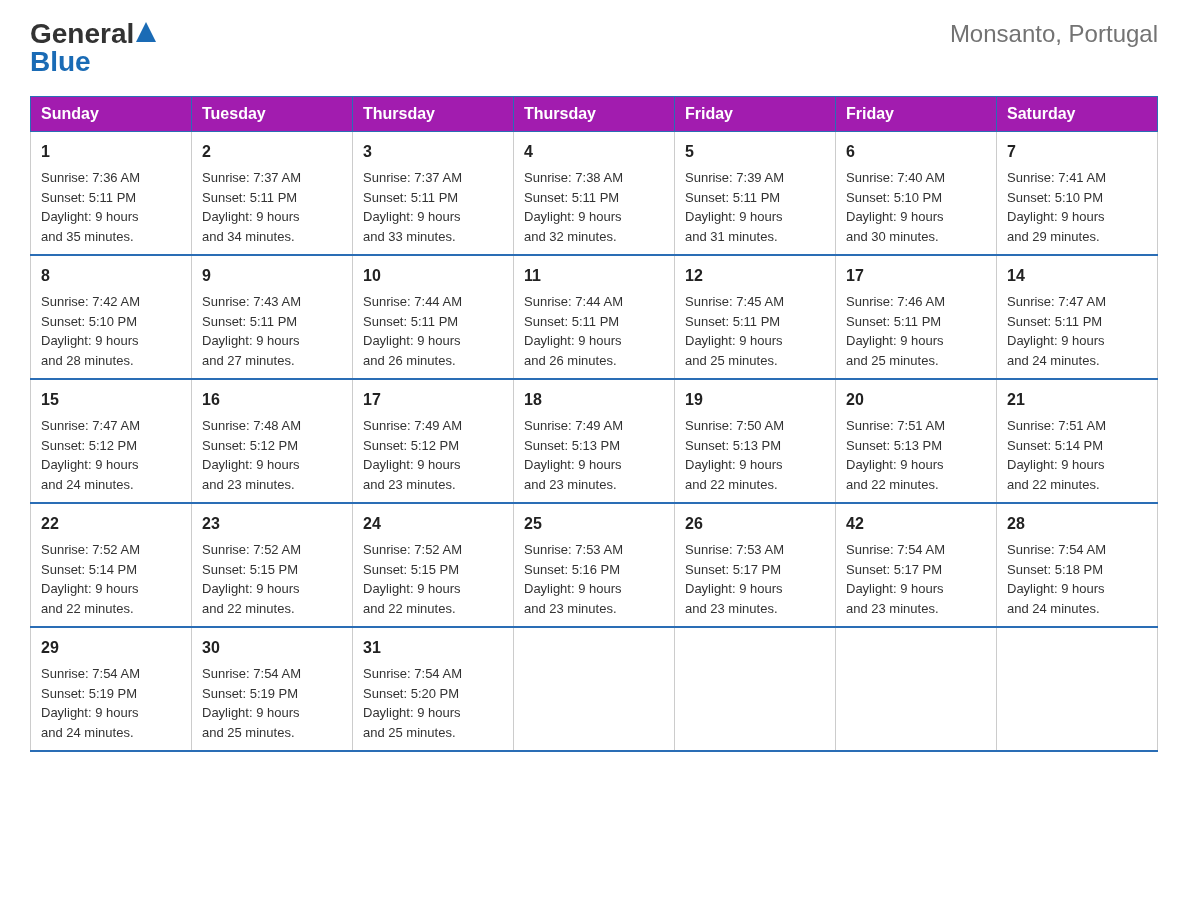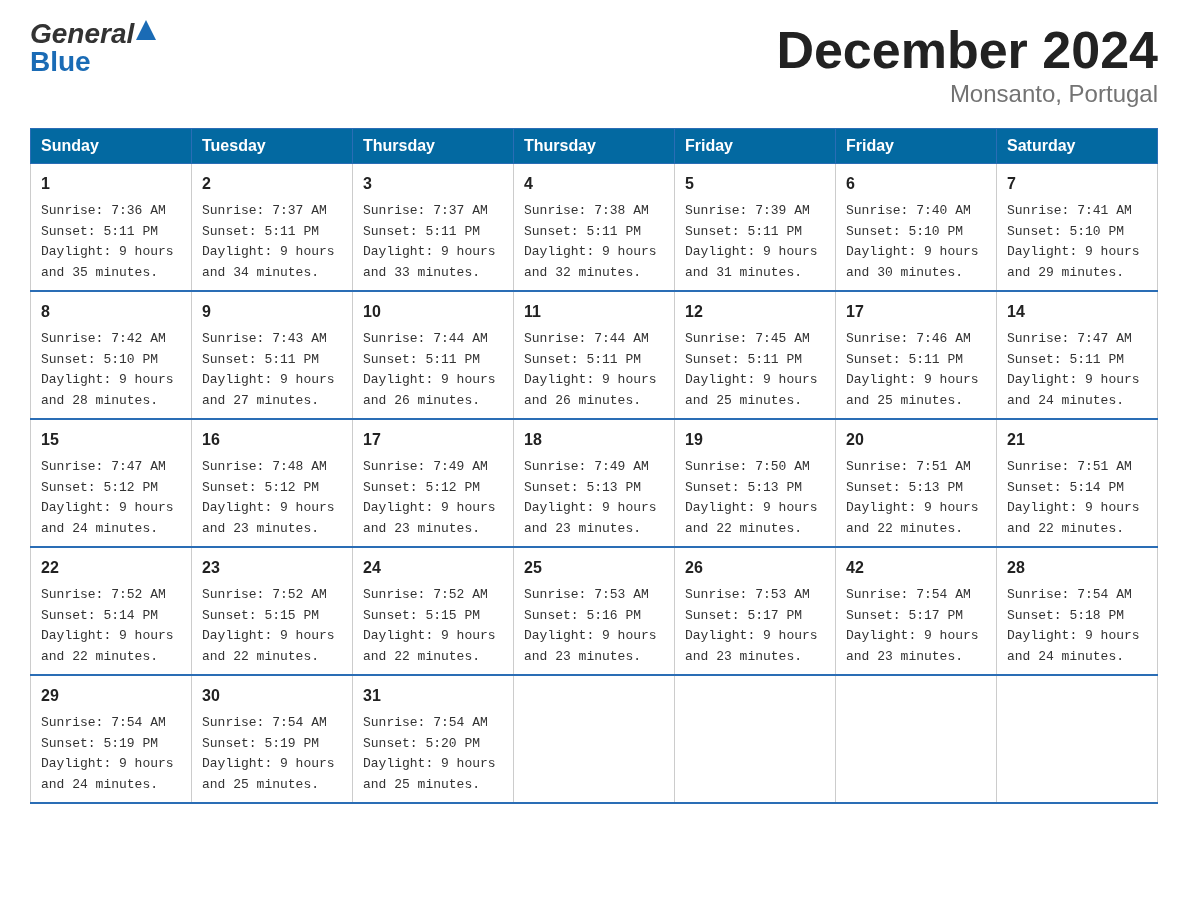--- a/index.html
+++ b/index.html
@@ -28,43 +28,42 @@
       line-height: 1;
     }
     .logo-text-blue {
       font-size: 28px;
       font-weight: bold;
       color: #1a6bb5;
       line-height: 1;
     }
     .logo-line1 {
       display: flex;
-      align-items: flex-start;
-      font-style: italic;
+      align-items: center;
     }
     .title-block {
       text-align: right;
     }
     .title-block h1 {
       font-size: 52px;
       font-weight: bold;
       color: #222;
     }
     .title-block h2 {
       font-size: 24px;
       font-weight: normal;
       color: #737373;
     }
     table {
       width: 100%;
       border-collapse: collapse;
       table-layout: fixed;
     }
     thead tr th {
-      background-color: #0369a1;
+      background-color: #a21caf;
       color: #fff;
       font-size: 16px;
       padding: 8px 10px;
       text-align: left;
       border: 1px solid #2a6db5;
     }
     tbody tr td {
       vertical-align: top;
       padding: 8px 10px;
       border: 1px solid #ccc;
@@ -78,42 +77,40 @@
     .day-number {
       font-size: 16px;
       font-weight: bold;
       color: #222;
       display: block;
       margin-bottom: 4px;
     }
     .day-info {
       color: #333;
       font-size: 13px;
-      font-family: Liberation Mono, monospace;
     }
   </style>
 </head>
 <body>
 
 <div class="header">
   <div class="logo">
     <div class="logo-line1">
       <span class="logo-text-general">General</span>
       <span style="display:inline-block; margin-left:2px; vertical-align:middle;">
         <svg width="20" height="20" viewBox="0 0 20 20">
           <polygon points="0,20 10,0 20,20" fill="#1a6bb5"></polygon>
         </svg>
       </span>
     </div>
     <div>
       <span class="logo-text-blue">Blue</span>
     </div>
   </div>
   <div class="title-block">
-    <h1>December 2024</h1>
     <h2>Monsanto, Portugal</h2>
   </div>
 </div>
 
 <table>
   <thead>
     <tr>
     <th>Sunday</th>
         <th>Tuesday</th>
         <th>Thursday</th>

